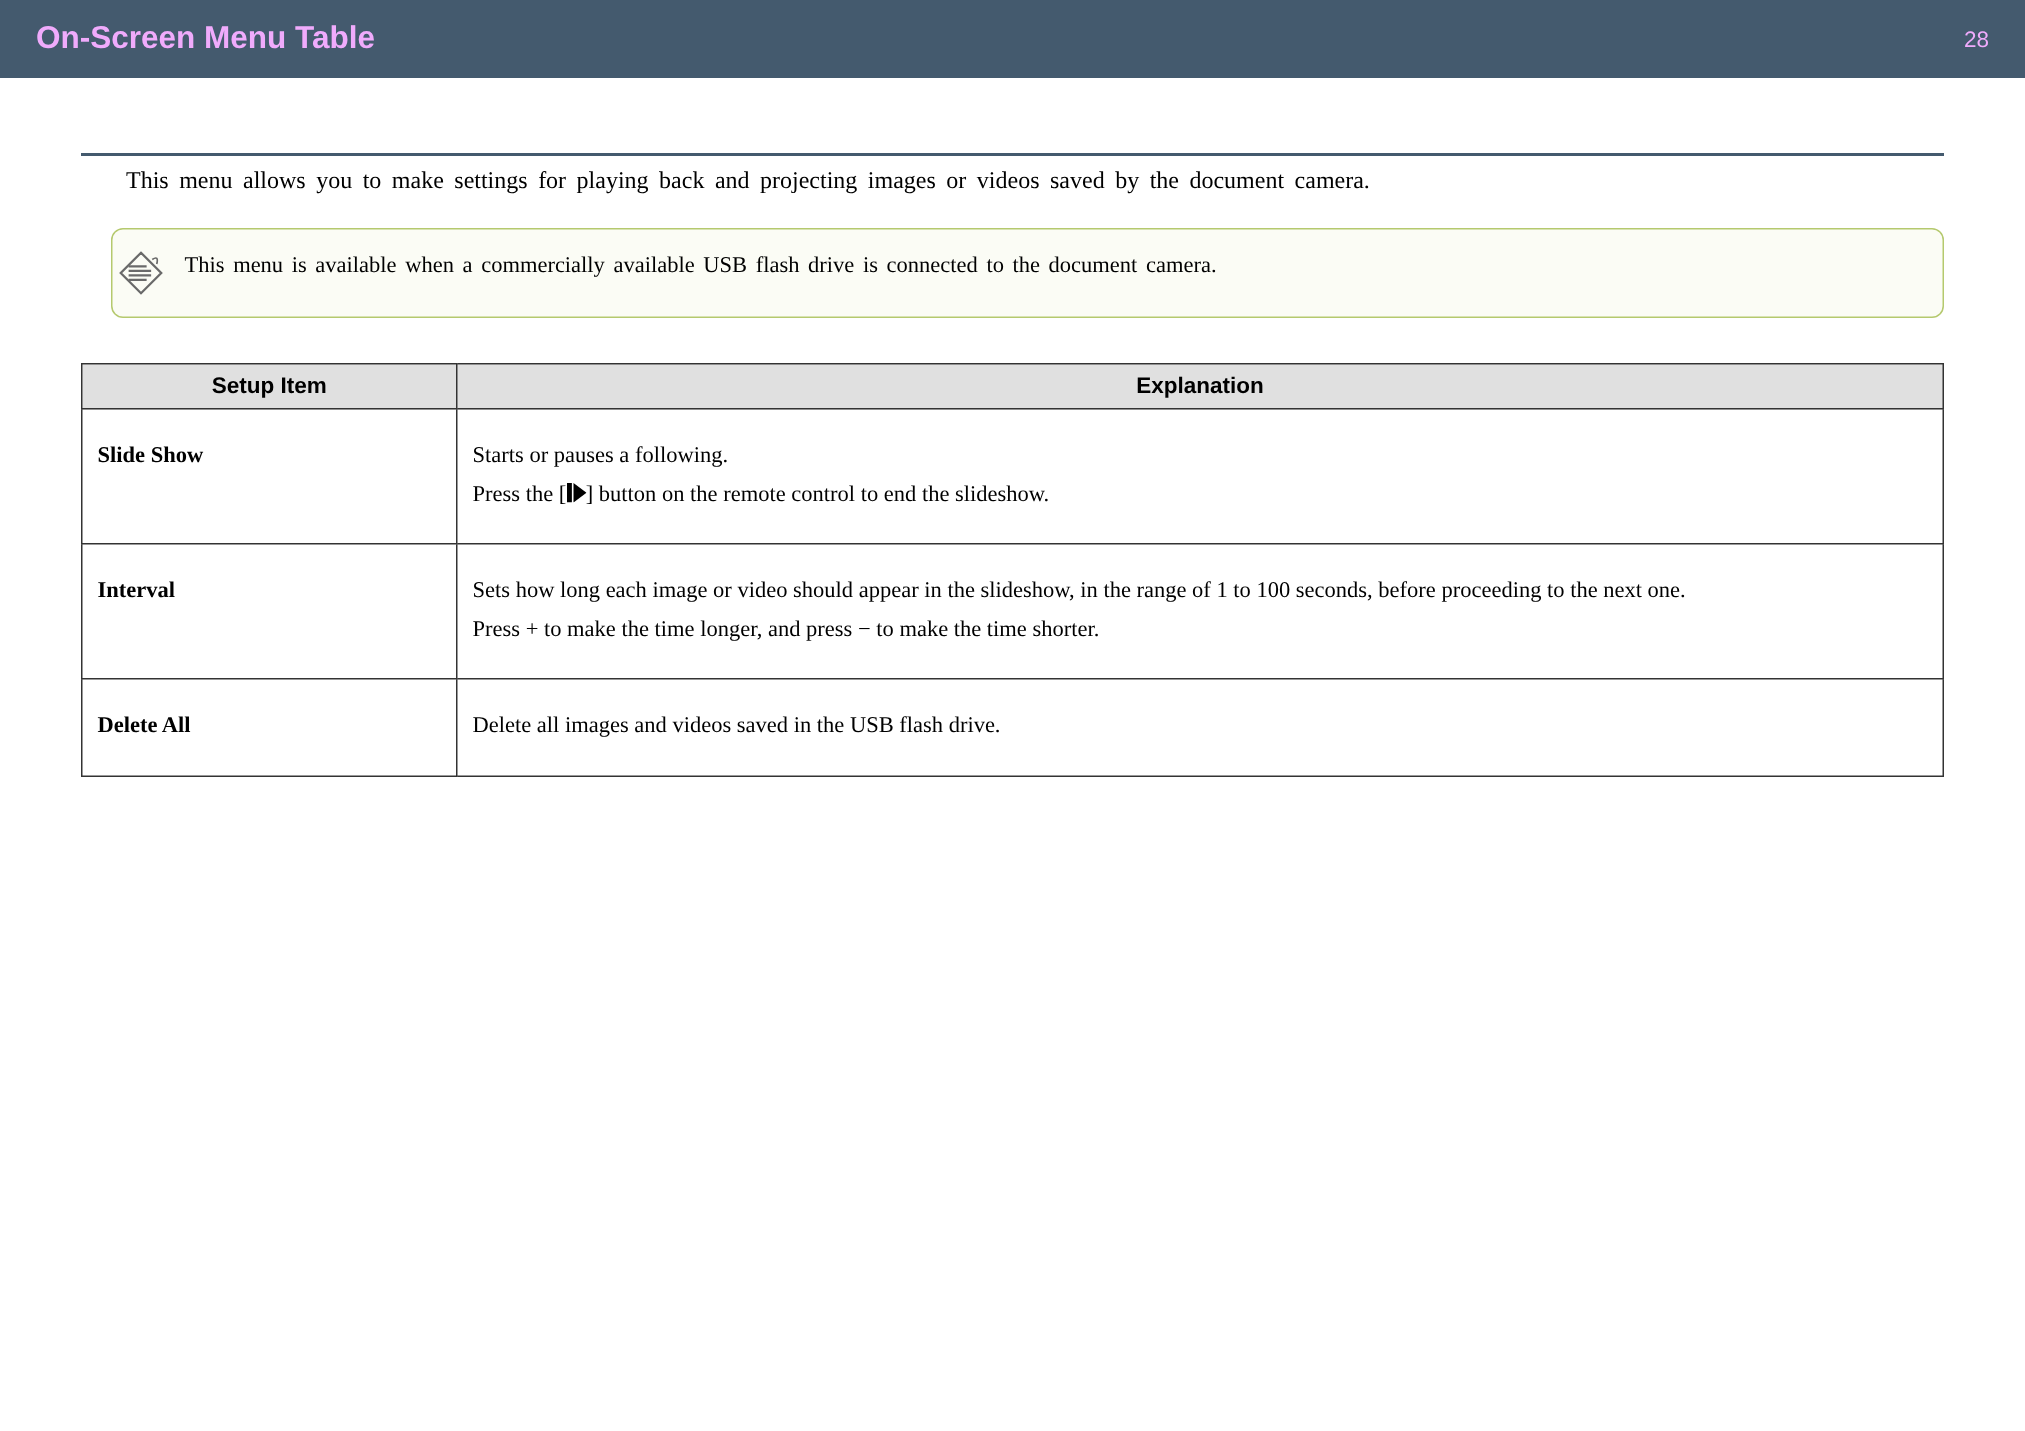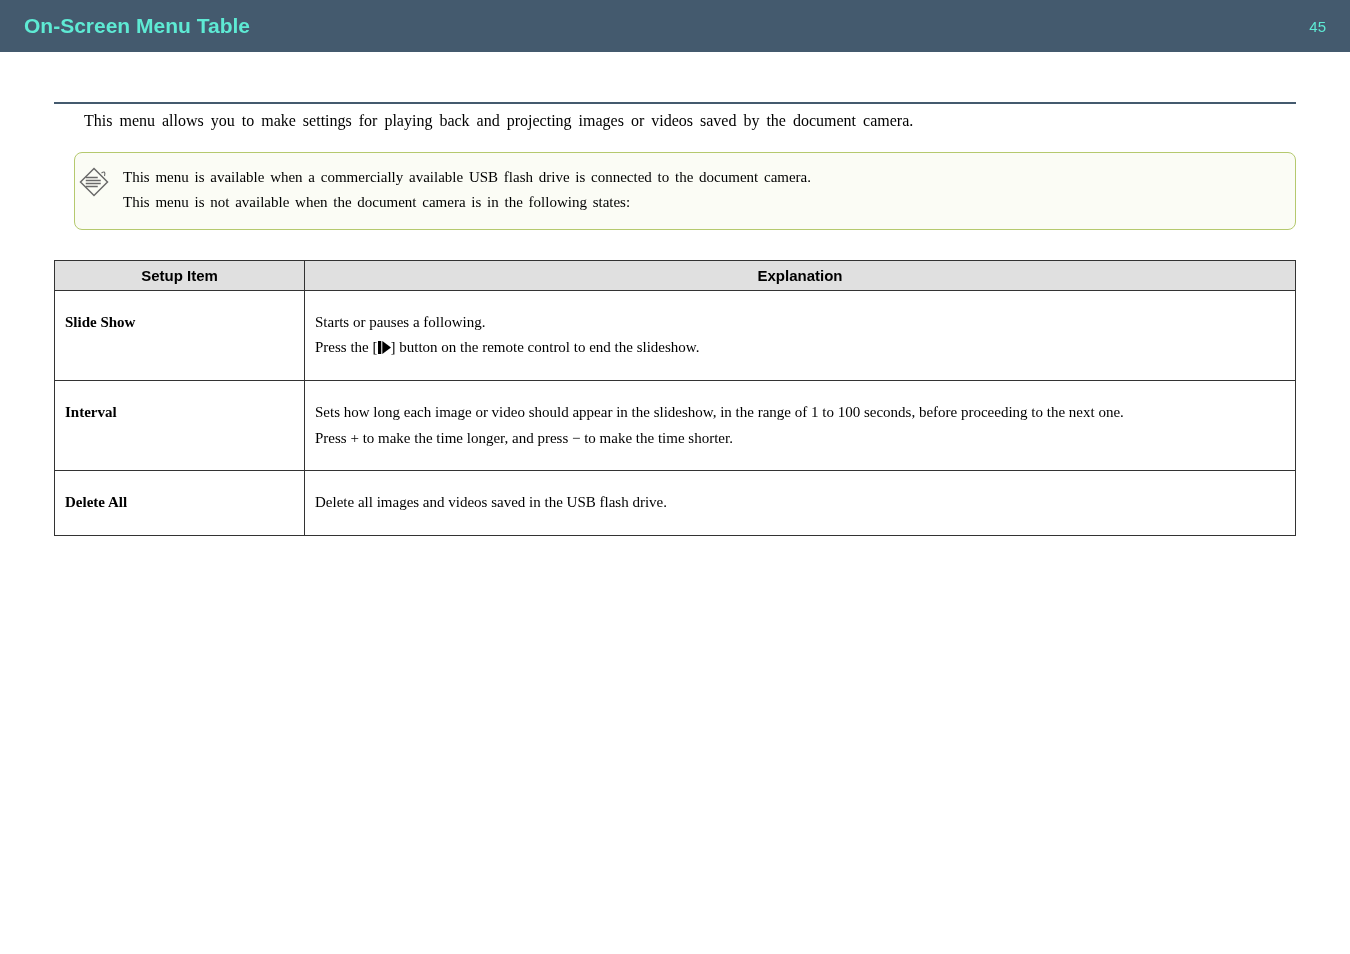--- a/index.html
+++ b/index.html
@@ -1,17 +1,17 @@
 <!DOCTYPE html>
 <html><head>
 <meta charset="utf-8">
 <style>
 * { margin: 0; padding: 0; box-sizing: border-box; }
 body { font-family: Georgia, 'Times New Roman', serif; background: #fff; color: #000; width: 1350px; }
-.header-bar { background: #445a6e; color: #5eead4; padding: 14px 24px; display: flex; justify-content: space-between; align-items: center; }
+.header-bar { background: #445a6e; color: #f0abfc; padding: 14px 24px; display: flex; justify-content: space-between; align-items: center; }
 .header-title { font-family: Arial, Helvetica, sans-serif; font-size: 21px; font-weight: bold; }
 .page-number { font-family: Arial, Helvetica, sans-serif; font-size: 15px; }
 .content { padding: 0 54px; }
 .hr-top { border: none; border-top: 2px solid #445a6e; margin-top: 50px; margin-bottom: 8px; }
 .section-title { font-family: Arial, Helvetica, sans-serif; font-size: 25px; font-weight: bold; color: #000; margin-bottom: 20px; }
 .intro-text { font-size: 16px; margin-left: 30px; margin-bottom: 22px; word-spacing: 3px; }
 .note-box { border: 1px solid #b5c96e; border-radius: 8px; background: #fbfcf5; padding: 12px 18px 14px 4px; margin-left: 20px; margin-right: 0; display: flex; align-items: flex-start; gap: 14px; }
 .note-icon { width: 30px; height: 30px; flex-shrink: 0; margin-top: 2px; }
 .note-content { font-size: 15px; line-height: 1.65; word-spacing: 2px; }
 .note-content ul { list-style: disc; margin-left: 20px; margin-top: 2px; }
@@ -20,41 +20,40 @@
 .settings-table th { background: #e0e0e0; border: 1px solid #333; padding: 6px 22px; font-family: Arial, Helvetica, sans-serif; font-weight: bold; text-align: center; }
 .settings-table td { border: 1px solid #333; padding: 19px 10px; vertical-align: top; line-height: 1.7; }
 .settings-table td:first-child { font-weight: bold; width: 250px; }
 .play-icon { display: inline-block; vertical-align: middle; }
 </style>
 </head>
 <body>
 
 <div class="header-bar">
   <span class="header-title">On-Screen Menu Table</span>
-  <span class="page-number">45</span>
+  <span class="page-number">28</span>
 </div>
 
 <div class="content">
   <hr class="hr-top">
   <p class="intro-text">This menu allows you to make settings for playing back and projecting images or videos saved by the document camera.</p>
 
   <div class="note-box">
     <span class="note-icon">
       <svg viewBox="0 0 40 40" width="30" height="30">
         <polygon points="20,2 38,20 20,38 2,20" fill="none" stroke="#6a6a6a" stroke-width="2"></polygon>
         <line x1="9" y1="14" x2="25" y2="14" stroke="#6a6a6a" stroke-width="2"></line>
         <line x1="9" y1="18" x2="29" y2="18" stroke="#6a6a6a" stroke-width="2"></line>
         <line x1="9" y1="22" x2="29" y2="22" stroke="#6a6a6a" stroke-width="2"></line>
         <line x1="9" y1="26" x2="25" y2="26" stroke="#6a6a6a" stroke-width="2"></line>
         <path d="M 30 8 Q 36 4 34 12" fill="none" stroke="#6a6a6a" stroke-width="1.5"></path>
       </svg>
     </span>
     <div class="note-content">
       <div>This menu is available when a commercially available USB flash drive is connected to the document camera.</div>
-      <div>This menu is not available when the document camera is in the following states:</div>
     </div>
   </div>
 
   <table class="settings-table">
     <thead>
       <tr>
         <th>Setup Item</th>
         <th>Explanation</th>
       </tr>
     </thead>

